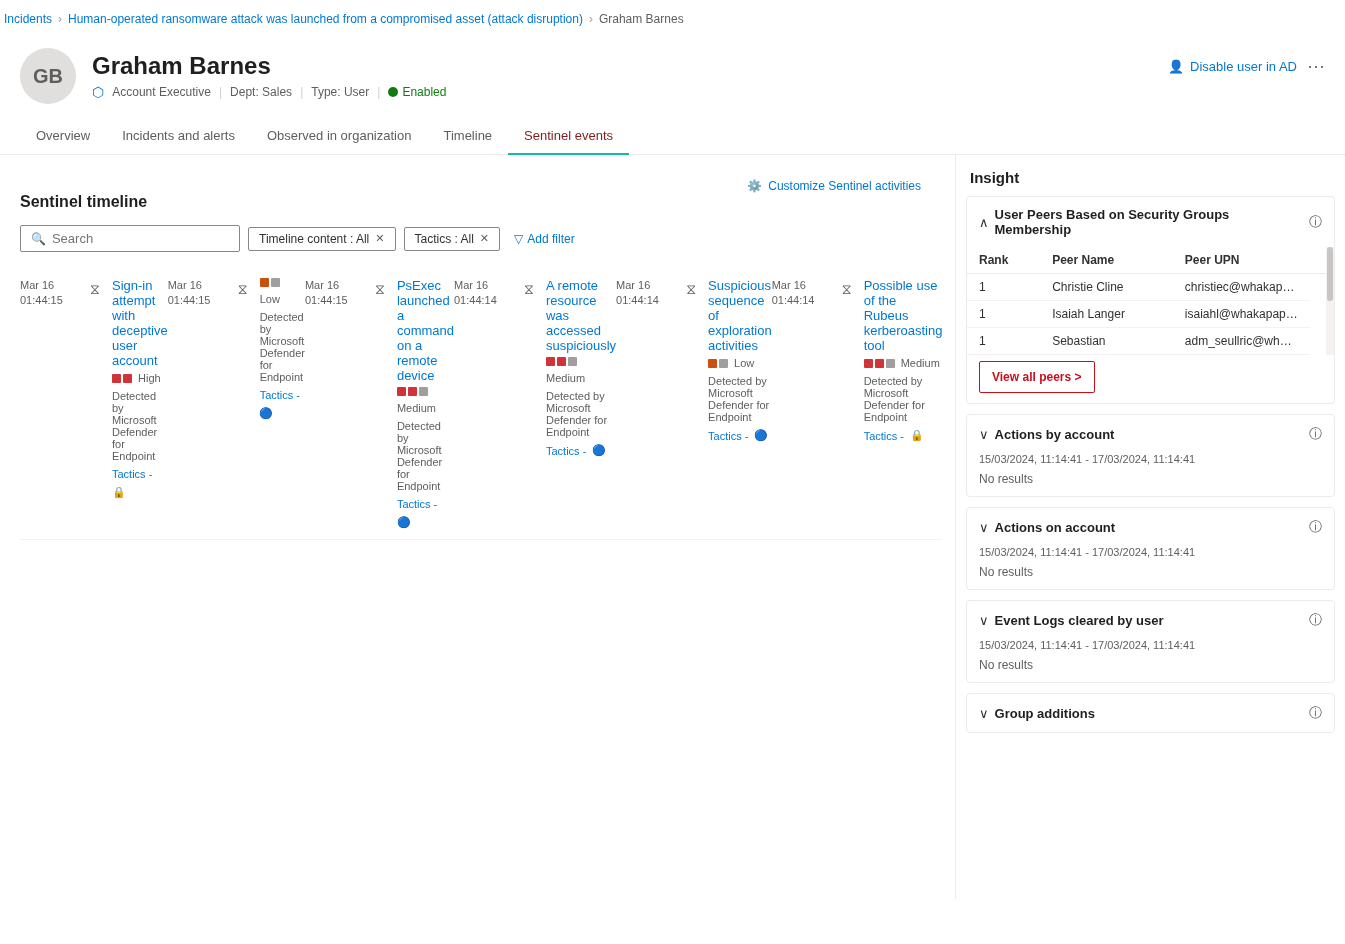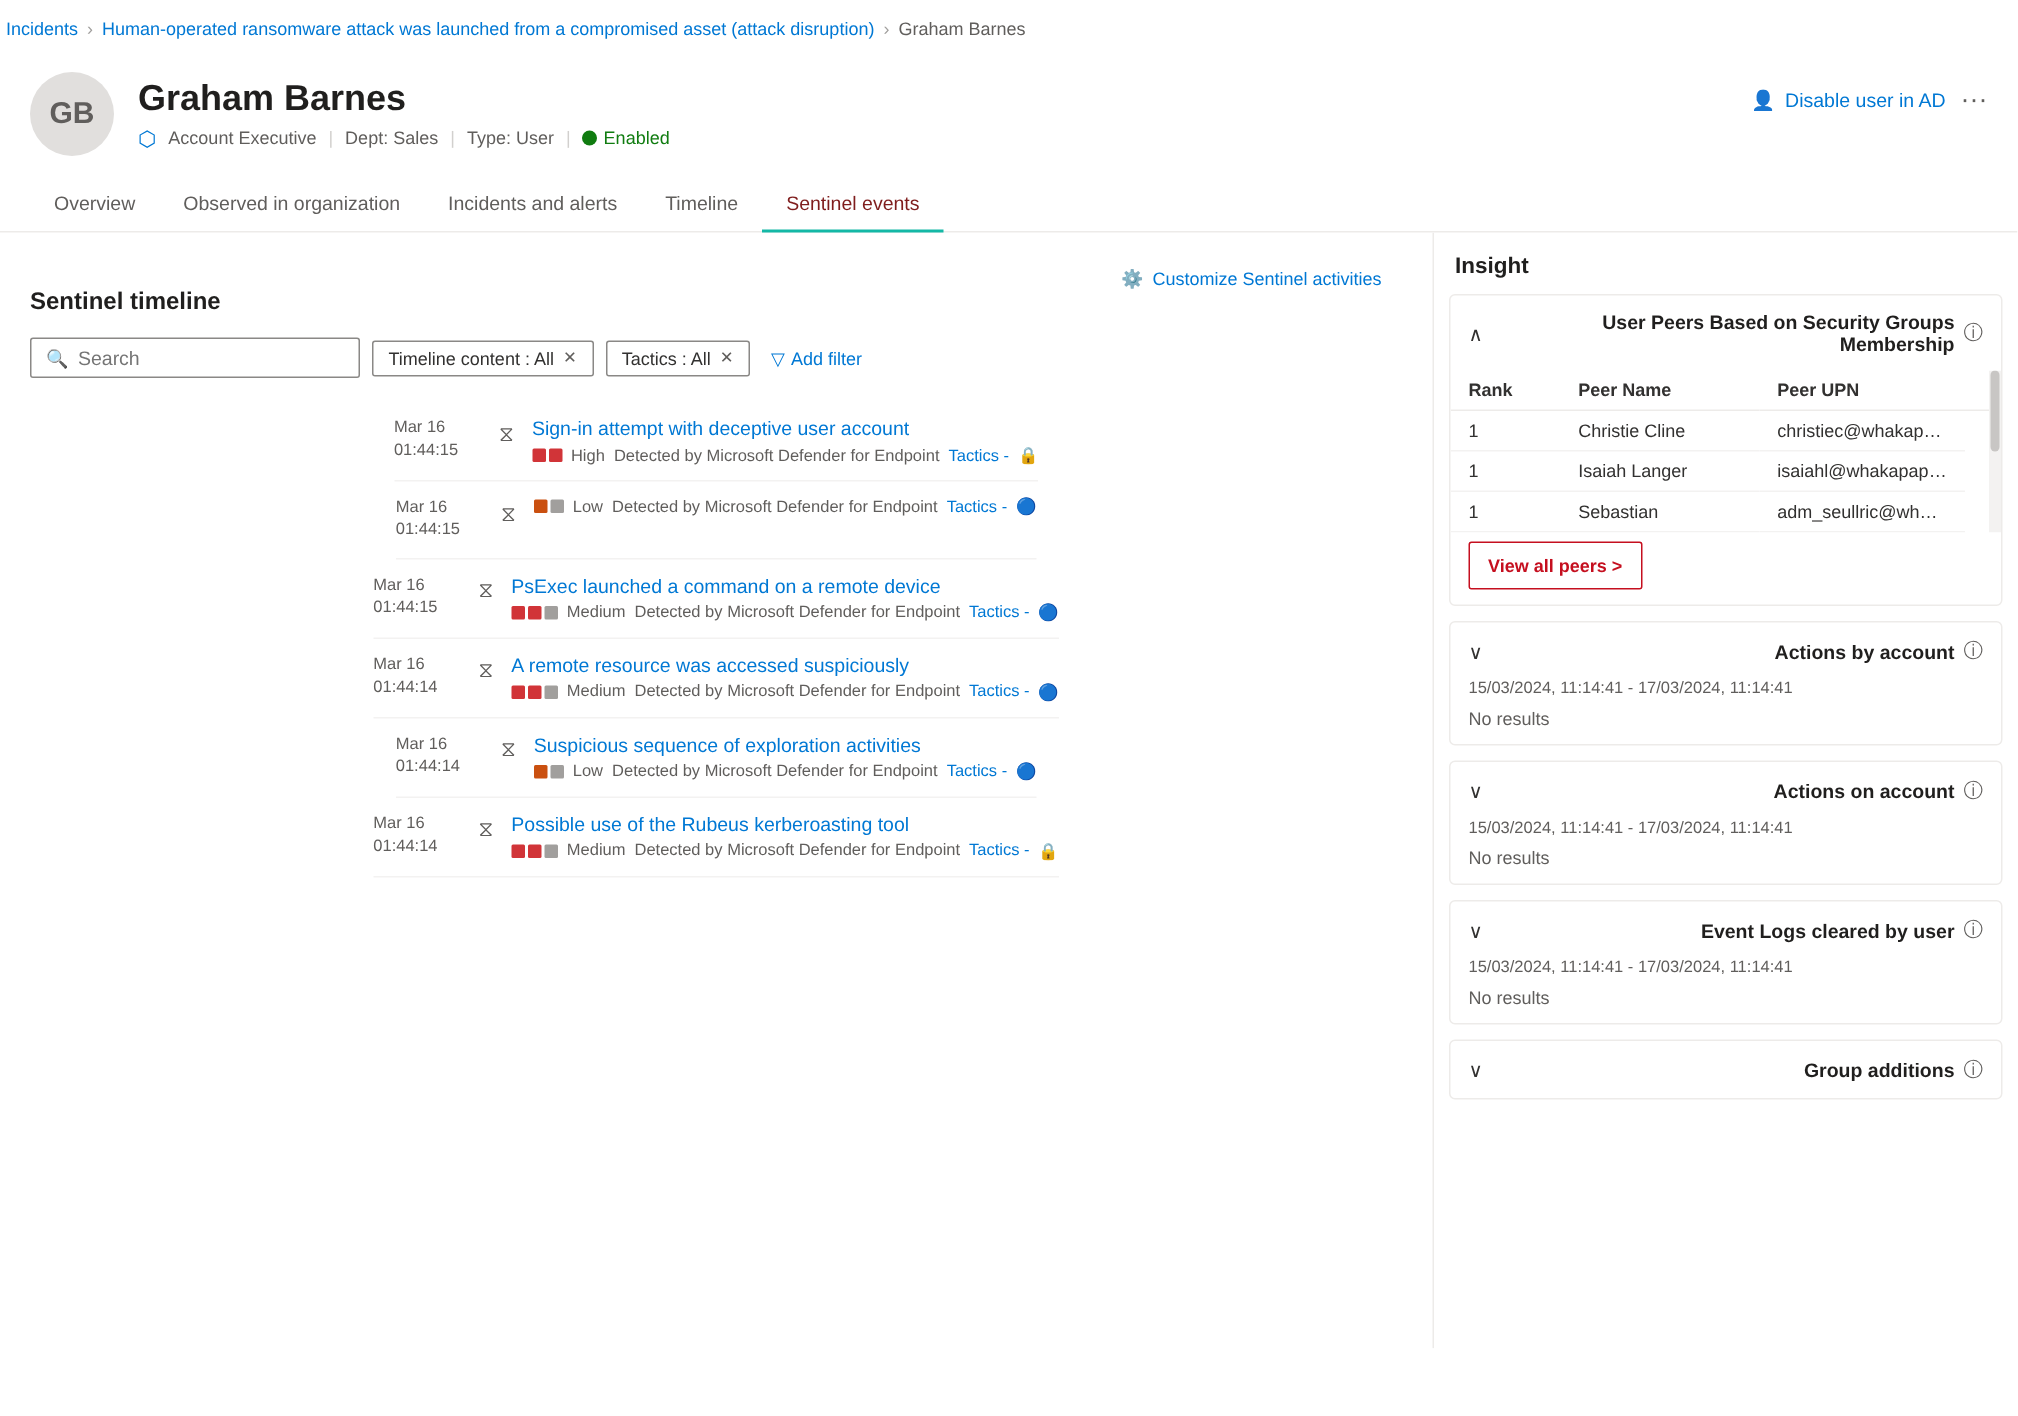--- a/index.html
+++ b/index.html
@@ -41,41 +41,41 @@
     .filters-row { display: flex; align-items: center; gap: 8px; margin-bottom: 16px; flex-wrap: wrap; }
     .search-box { display: flex; align-items: center; gap: 6px; border: 1px solid #8a8886; border-radius: 2px; padding: 5px 10px; width: 220px; background: #fff; }
     .search-box input { border: none; outline: none; font-size: 13px; color: #323130; width: 100%; background: transparent; }
     .search-icon { color: #605e5c; font-size: 12px; }
 
     .filter-chip { display: flex; align-items: center; gap: 4px; border: 1px solid #8a8886; border-radius: 2px; padding: 4px 10px; font-size: 12px; color: #323130; background: #fff; cursor: pointer; }
     .filter-chip-x { color: #605e5c; cursor: pointer; font-size: 11px; margin-left: 2px; }
 
     .add-filter-btn { display: flex; align-items: center; gap: 4px; color: #0078d4; font-size: 12px; cursor: pointer; border: none; background: none; padding: 4px 6px; }
 
-    .timeline-list { display: flex; flex-direction: column; gap: 0; align-items: center; }
+    .timeline-list { display: flex; flex-direction: row; gap: 0; }
     .timeline-item { display: flex; align-items: flex-start; gap: 8px; padding: 10px 0; border-bottom: 1px solid #f3f2f1; }
     .timeline-date { font-size: 11px; color: #605e5c; width: 58px; flex-shrink: 0; line-height: 1.4; }
     .timeline-icon { width: 18px; height: 18px; flex-shrink: 0; display: flex; align-items: center; justify-content: center; color: #605e5c; font-size: 14px; margin-top: 2px; }
     .timeline-content { flex: 1; min-width: 0; }
     .timeline-title { font-size: 13px; color: #0078d4; cursor: pointer; margin-bottom: 4px; }
     .timeline-meta { display: flex; align-items: center; gap: 6px; font-size: 11px; color: #605e5c; flex-wrap: wrap; }
     .severity-dots { display: flex; gap: 2px; align-items: center; }
     .dot { width: 9px; height: 9px; border-radius: 1px; }
     .dot-red { background: #d13438; }
     .dot-orange { background: #ca5010; }
     .dot-gray { background: #a19f9d; }
     .severity-label { font-size: 11px; }
     .tactics-link { color: #0078d4; cursor: pointer; }
 
     .insight-panel { padding: 0; }
     .insight-header { font-size: 15px; font-weight: 600; color: #201f1e; padding: 14px 14px 10px 14px; }
 
     .insight-card { border: 1px solid #edebe9; margin: 0 10px 10px 10px; border-radius: 4px; overflow: hidden; }
     .insight-card-header { display: flex; align-items: center; gap: 6px; padding: 10px 12px; cursor: pointer; }
-    .insight-card-title { font-size: 13px; font-weight: 600; color: #201f1e; flex: 1; text-align: right; }
+    .insight-card-title { font-size: 13px; font-weight: 600; color: #201f1e; flex: 1; }
     .insight-card-date { font-size: 11px; color: #605e5c; padding: 0 12px 6px 12px; }
     .info-icon { color: #605e5c; font-size: 13px; }
 
     .insight-table { width: 100%; border-collapse: collapse; }
     .insight-table th { font-size: 12px; font-weight: 600; color: #323130; padding: 6px 12px; text-align: left; border-bottom: 1px solid #edebe9; }
     .insight-table td { font-size: 12px; color: #323130; padding: 6px 12px; border-bottom: 1px solid #f3f2f1; }
     .insight-table .scroll-col { max-width: 100px; overflow: hidden; text-overflow: ellipsis; white-space: nowrap; }
 
     .view-all-link { display: block; padding: 8px 12px; color: #c50f1f; font-size: 12px; font-weight: 600; cursor: pointer; border: 1px solid #c50f1f; border-radius: 2px; margin: 6px 12px 10px 12px; text-align: center; width: fit-content; }
 
@@ -123,22 +123,22 @@
     <button class="disable-user-btn">
       <span>👤</span>
       <span>Disable user in AD</span>
     </button>
     <button class="more-btn">···</button>
   </div>
 </div>
 
 <nav class="nav-tabs">
   <div class="nav-tab">Overview</div>
+  <div class="nav-tab">Incidents and alerts</div>
   <div class="nav-tab">Observed in organization</div>
-  <div class="nav-tab">Incidents and alerts</div>
   <div class="nav-tab">Timeline</div>
   <div class="nav-tab active">Sentinel events</div>
 </nav>
 
 <div class="main-area">
 
   <div class="left-panel">
 
     <div class="customize-bar">
       <button class="customize-btn">

